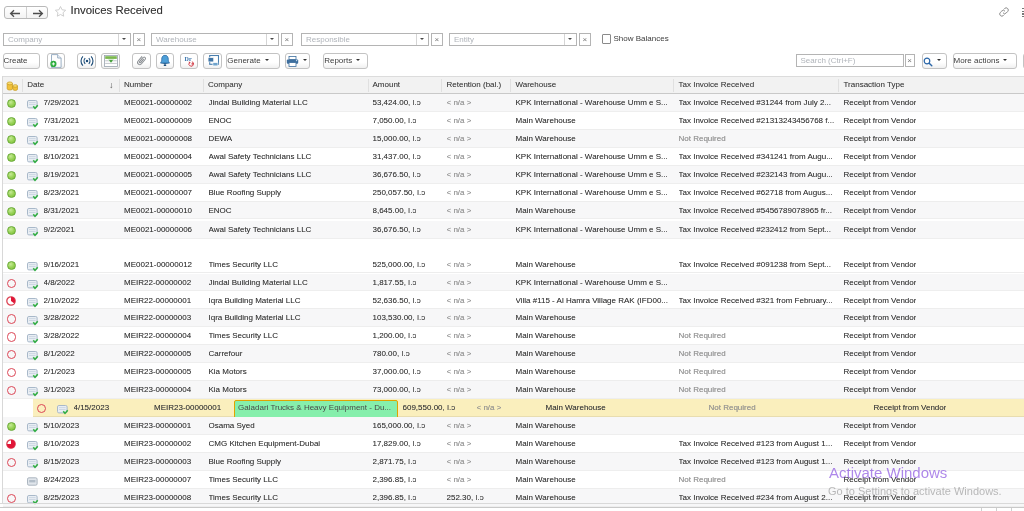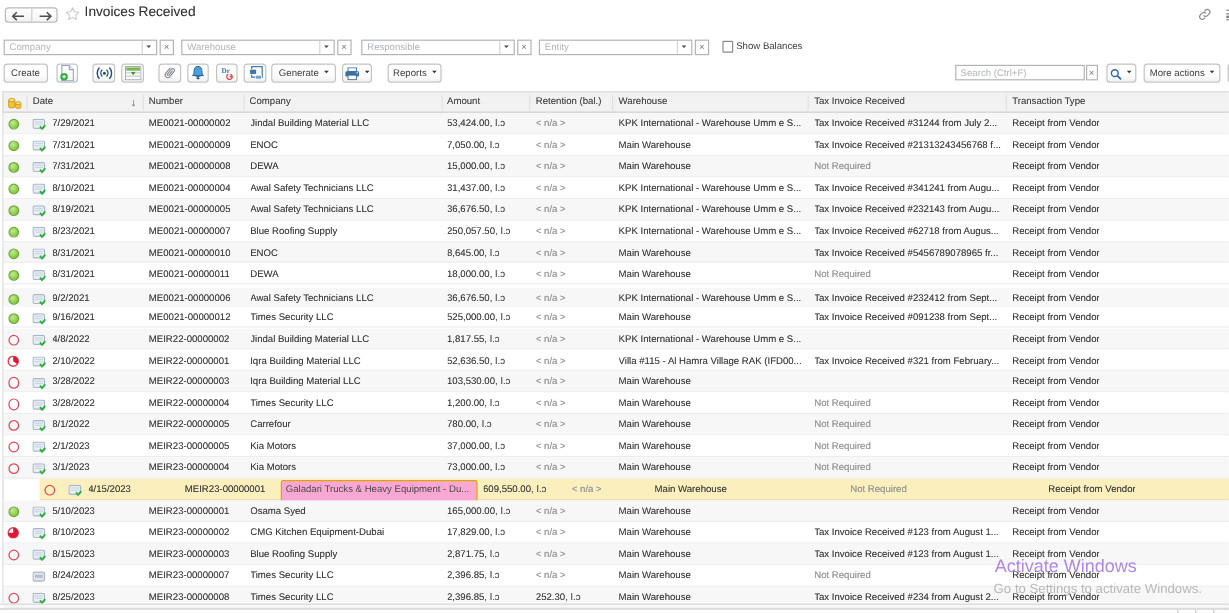--- a/index.html
+++ b/index.html
@@ -12,21 +12,21 @@
 
 .fbox{position:absolute;top:32.8px;height:12.9px;border:1px solid #b4b4b4;background:#fff;}
 .fbox .ph{position:absolute;left:4px;top:0;line-height:12.5px;font-size:8px;color:#b0b4ba;}
 .fbox .dd{position:absolute;right:0;top:0;width:12px;height:10.9px;border-left:1px solid #d5d5d5;}
 .tri{position:absolute;left:50%;top:50%;margin:-1.2px 0 0 -2.8px;width:0;height:0;border-left:2.2px solid transparent;border-right:2.2px solid transparent;border-top:2.7px solid #494949;}
 .xbox{position:absolute;top:32.8px;width:11.5px;height:12.9px;border:1px solid #b4b4b4;background:#fff;text-align:center;}
 .xbox .x, .sx .x{font-size:8px;color:#777;line-height:11px;display:block;}
 #cbx{position:absolute;left:601.5px;top:34.2px;width:9.6px;height:9.6px;border:1px solid #8a8a8a;background:#fff;border-radius:1px;}
 #cbxl{position:absolute;left:613.5px;top:33.2px;font-size:8px;color:#3c3c3c;line-height:11px;}
 
-.btn{position:absolute;top:53.4px;height:15.2px;border:1px solid #c3c3c3;border-radius:3px;background:linear-gradient(#fff 60%,#f0f0f0);font-size:8px;color:#3a3a3a;text-align:center;}
+.btn{position:absolute;top:53.4px;height:15.2px;border:1px solid #c3c3c3;border-radius:3px;background:linear-gradient(#fff 60%,#f0f0f0);font-size:8px;color:#3a3a3a;}
 .btn .lab{display:inline-block;line-height:13.2px;vertical-align:top;}
 .btn .tri{position:static;display:inline-block;margin:5px 0 0 4px;border-left:2.4px solid transparent;border-right:2.4px solid transparent;border-top:2.8px solid #333;}
 .ibtn{position:absolute;top:53.4px;width:18.5px;height:15.2px;border:1px solid #c3c3c3;border-radius:3px;background:linear-gradient(#fff 60%,#f0f0f0);}
 .ibtn svg{position:absolute;left:50%;top:50%;transform:translate(-50%,-50%);}
 #search{position:absolute;left:795.5px;top:54.4px;width:108.5px;height:12.9px;border:1px solid #b4b4b4;background:#fff;text-align:center;}
 #search .ph{position:absolute;left:4px;top:0;line-height:12px;font-size:8px;color:#b0b4ba;}
 .sx{position:absolute;left:904.6px;top:54.4px;width:10.2px;height:12.9px;border:1px solid #b4b4b4;background:#fff;text-align:center;}
 
 #grid{position:absolute;left:0;top:76px;width:1024px;height:427.4px;}
 #ghead{position:absolute;left:1.5px;top:0;width:1022.5px;height:18px;background:#f2f2f2;border-top:1px solid #dcdcdc;border-bottom:1px solid #c9c9c9;}
@@ -40,21 +40,21 @@
 .row .gy{color:#9a9a9a;}
 .row .cur{color:#4a4a4a;}
 .st{position:absolute;left:4.2px;top:5px;width:9.2px;height:9.2px;}
 .st.g{border-radius:50%;border:1px solid #69aa37;background:radial-gradient(circle at 38% 32%,#c6ea96,#94d051 55%,#7cbd3c);}
 .st.r{border-radius:50%;border:1.4px solid #dc4656;background:transparent;}
 .st svg{position:absolute;left:-1px;top:-1px;}
 .ic{position:absolute;left:24px;top:3.2px;}
 .cd{left:41px;}.cn{left:121.5px;}.cc{left:206px;width:158px;}
 .ca{left:370px;}.cr{left:444px;}.cw{left:513px;width:157px;}
 .ct{left:676px;width:159px;}.cy{left:841px;}
-.selcell{position:absolute;left:201px;top:0.4px;width:164.5px;height:19px;border:1.6px solid #dfa400;border-radius:2px;background:#f9a8d4;overflow:hidden;}
+.selcell{position:absolute;left:201px;top:0.4px;width:164.5px;height:19px;border:1.6px solid #dfa400;border-radius:2px;background:#86efac;overflow:hidden;}
 .selcell span{position:absolute;left:3.6px;top:0;line-height:13px;font-size:8px;color:#4a4a4a;white-space:nowrap;}
 #gbot1{position:absolute;left:0px;top:427.4px;width:1024px;height:1px;background:#d9d9d9;}
 #gbot2{position:absolute;left:0;top:430.5px;width:1024px;height:1px;background:#c9c9c9;}
 .tick{position:absolute;top:431.5px;width:1px;height:4px;background:#cfcfcf;}
 
 #wm1{position:absolute;left:829px;top:464.2px;font-size:15px;color:#6d28d9;opacity:.55;}
 #wm2{position:absolute;left:828px;top:484.6px;font-size:11px;color:#848484;opacity:.55;}
 </style></head>
 <body>
 
@@ -354,21 +354,21 @@
         </svg></span>
       <span class="c cd">8/31/2021</span>
       <span class="c cn">ME0021-00000011</span>
       <span class="c cc">DEWA</span>
       <span class="c ca">18,000.00<span class="cur">, ǀ.ɔ</span></span>
       <span class="c cr gy">&lt; n/a &gt;</span>
       <span class="c cw">Main Warehouse</span>
       <span class="c ct gy">Not Required</span>
       <span class="c cy">Receipt from Vendor</span>
     </div>
-<div class="row odd" style="top:164px;">
+<div class="row odd" style="top:145px;">
       <span class="st g"></span>
       <span class="ic"><svg class="doc" width="12" height="11" viewBox="0 0 12 11">
           <rect x="0.5" y="0.5" width="9.6" height="7.4" rx="1.4" fill="#e9eef4" stroke="#a8b8c9"></rect>
           <rect x="2" y="2.2" width="6.6" height=".9" fill="#c9d4e0"></rect>
           <rect x="2" y="4" width="6.6" height=".9" fill="#c9d4e0"></rect>
           <path d="M6.3 6.3 l1.7 2.1 2.7-3.2" stroke="#2fae3f" stroke-width="1.55" fill="none"></path>
         </svg></span>
       <span class="c cd">9/2/2021</span>
       <span class="c cn">ME0021-00000006</span>
       <span class="c cc">Awal Safety Technicians LLC</span>

